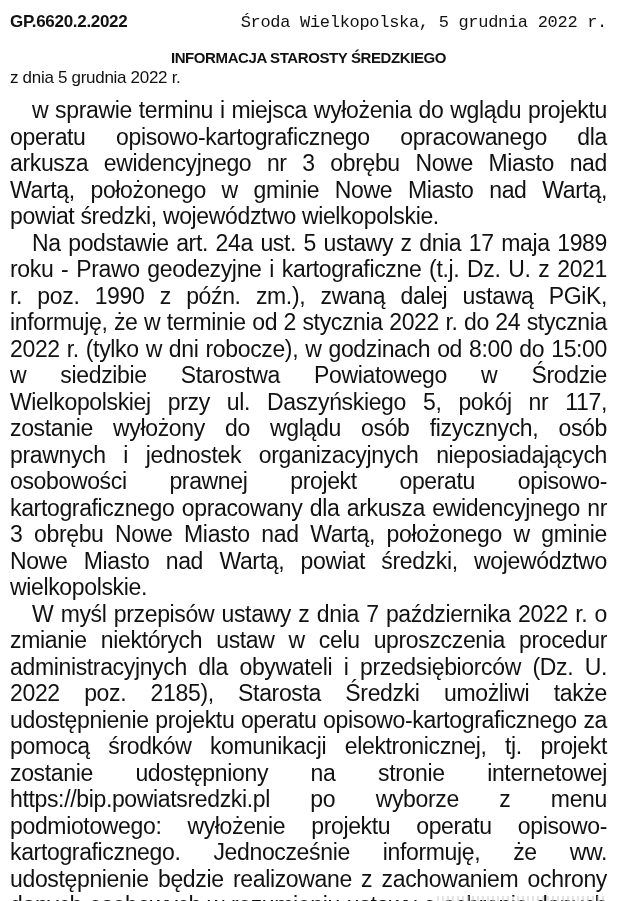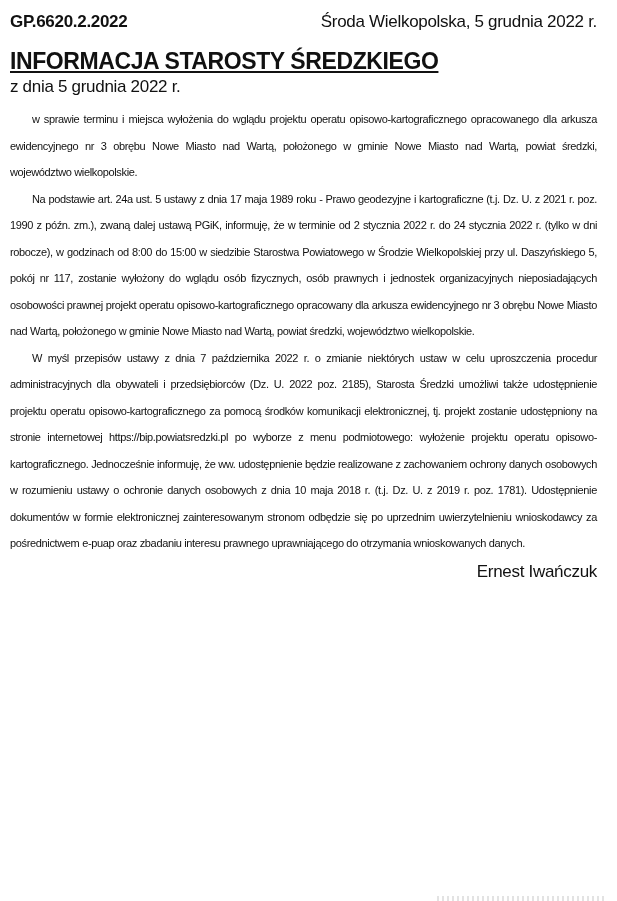--- a/index.html
+++ b/index.html
@@ -10,52 +10,53 @@
   .page {
     position: relative;
     width: 617px;
     height: 901px;
     margin: 0 auto;
     background: #ffffff;
     color: #111111;
     font-family: "Liberation Sans", sans-serif;
     overflow: hidden;
     box-sizing: border-box;
-    padding: 10px 20px 0 10px;
+    padding: 10px 10px 0 10px;
   }
   .header-row {
     display: flex;
     justify-content: space-between;
     align-items: baseline;
     font-size: 17px;
     line-height: 24px;
     letter-spacing: -0.3px;
   }
   .ref-number {
     font-weight: bold;
   }
   .place-date {
     font-weight: normal;
+    font-family: Liberation Mono, monospace;
   }
   .doc-title {
     margin: 14px 0 2px 0;
-    font-size: 23px;
+    text-align: center;
+    font-size: 15px;
     font-weight: bold;
     letter-spacing: -0.4px;
-    text-decoration: underline;
   }
   .doc-subtitle {
     text-align: left;
     font-size: 17px;
     letter-spacing: -0.3px;
     margin-bottom: 9px;
   }
   .body-text p {
     margin: 0;
-    font-size: 11px;
+    font-size: 23px;
     line-height: 26.5px;
     letter-spacing: -0.35px;
     text-align: justify;
     text-indent: 22px;
     hyphens: auto;
     -webkit-hyphens: auto;
   }
   .signature {
     margin-top: 2px;
     text-align: right;

